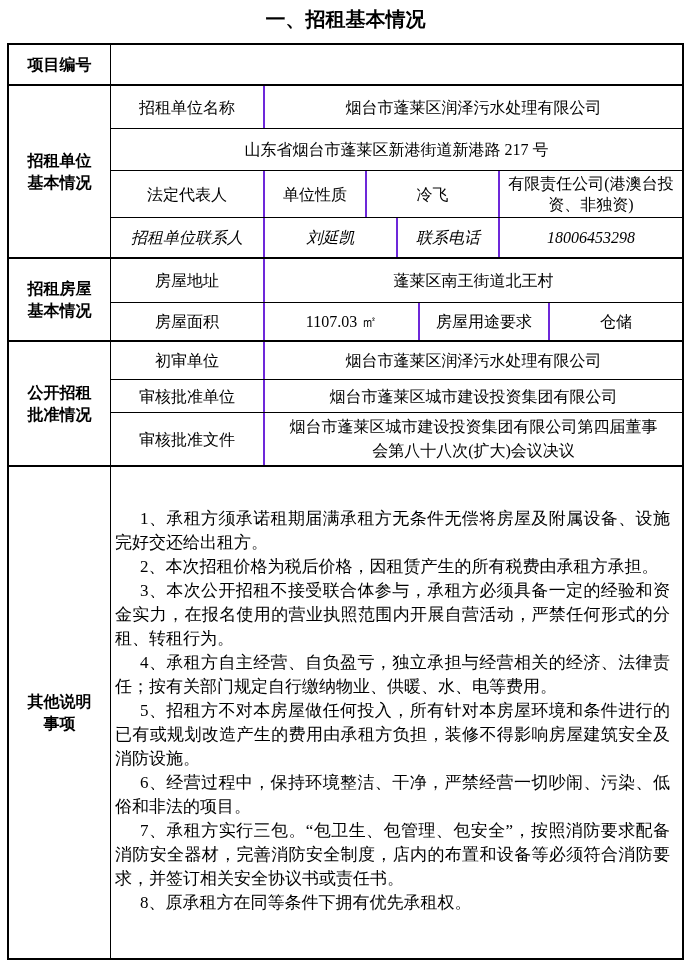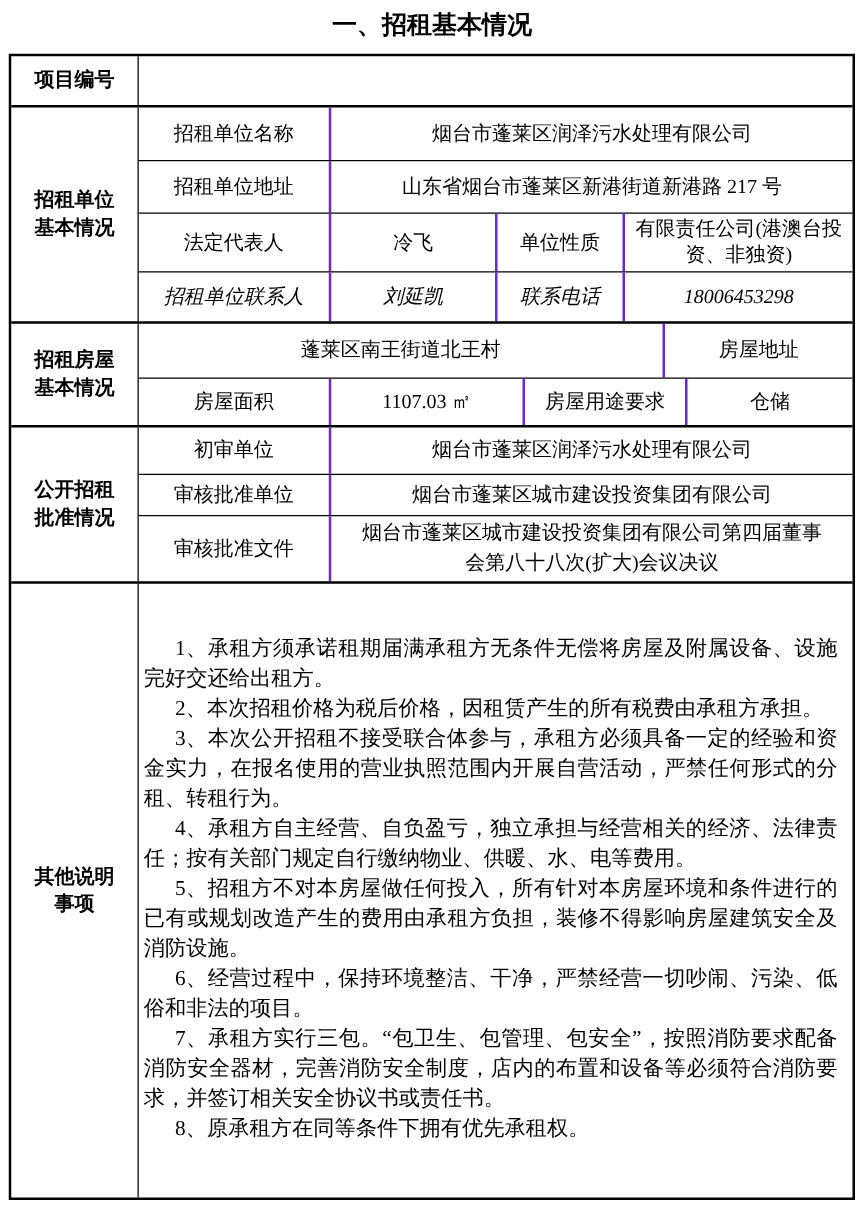--- a/index.html
+++ b/index.html
@@ -104,44 +104,43 @@
     </div>
 
     <div class="section">
       <div class="head-cell">招租单位基本情况</div>
       <div class="rows">
         <div class="row r42">
           <div class="cell sub-label">招租单位名称</div>
           <div class="cell grow">烟台市蓬莱区润泽污水处理有限公司</div>
         </div>
         <div class="row r42">
-          <div class="cell sub-label">招租单位地址</div>
           <div class="cell grow">山东省烟台市蓬莱区新港街道新港路 217 号</div>
         </div>
         <div class="row r43">
           <div class="cell sub-label">法定代表人</div>
+          <div class="cell w102">单位性质</div>
           <div class="cell w133">冷飞</div>
-          <div class="cell w102">单位性质</div>
           <div class="cell grow">有限责任公司(港澳台投资、非独资)</div>
         </div>
         <div class="row r40">
           <div class="cell sub-label">招租单位联系人</div>
           <div class="cell w133">刘延凯</div>
           <div class="cell w102">联系电话</div>
           <div class="cell grow">18006453298</div>
         </div>
       </div>
     </div>
 
     <div class="section">
       <div class="head-cell">招租房屋基本情况</div>
       <div class="rows">
         <div class="row r43">
+          <div class="cell sub-label">房屋地址</div>
           <div class="cell grow">蓬莱区南王街道北王村</div>
-          <div class="cell sub-label">房屋地址</div>
         </div>
         <div class="row r38">
           <div class="cell sub-label">房屋面积</div>
           <div class="cell w155">1107.03 ㎡</div>
           <div class="cell w130">房屋用途要求</div>
           <div class="cell grow">仓储</div>
         </div>
       </div>
     </div>
 

